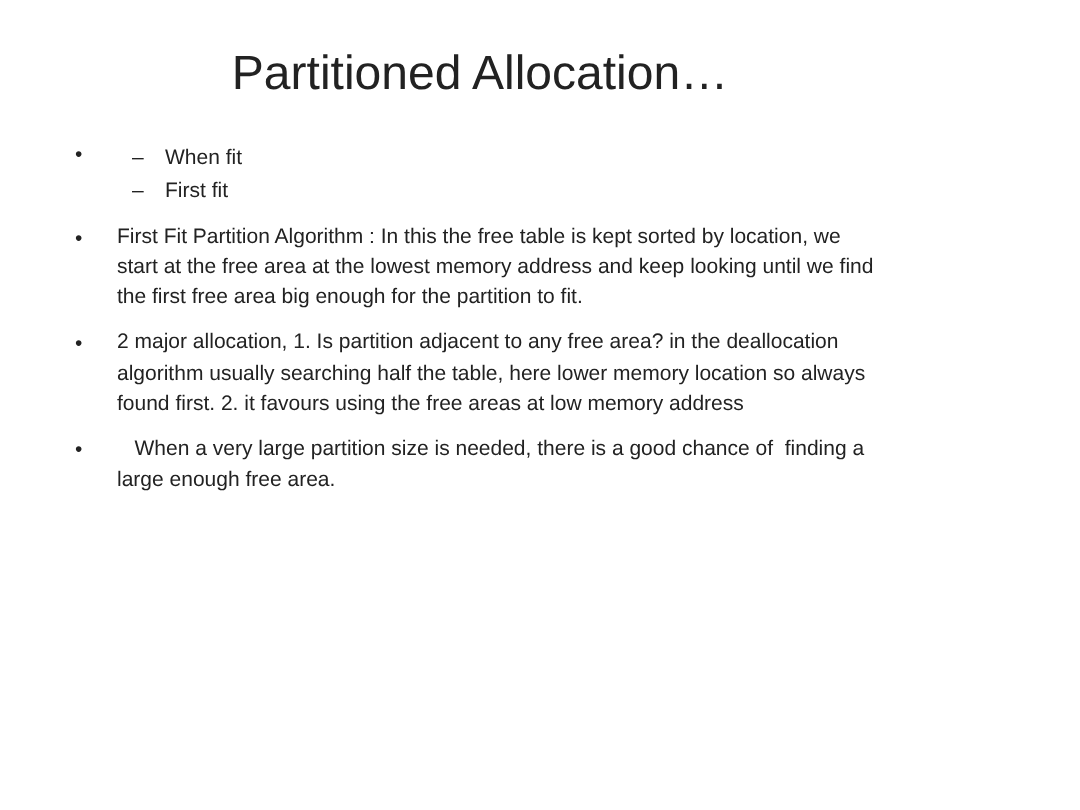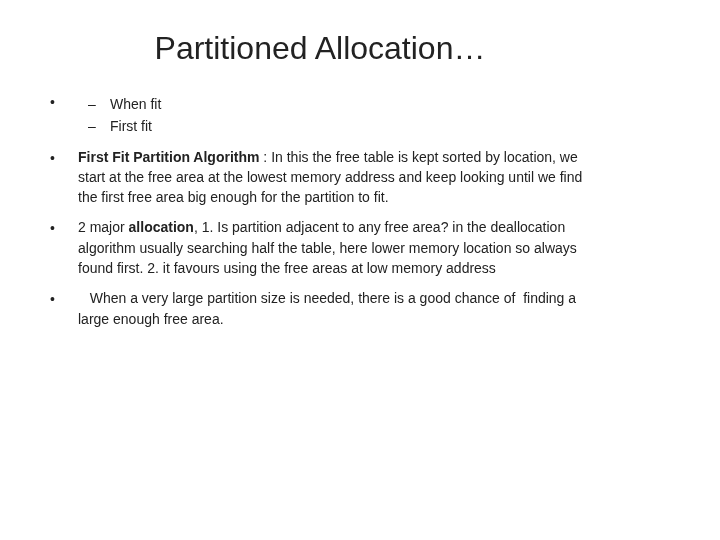--- a/index.html
+++ b/index.html
@@ -73,21 +73,21 @@
       gap: 8px;
       font-size: 14px;
       line-height: 1.45;
     }
 
     .sub-dash {
       min-width: 14px;
     }
 
     .bold {
-      font-weight: bold;
+      font-weight: normal;
       text-align: right;
     }
   </style>
 </head>
 <body>
 
 <div class="slide">
   <h1 class="title">Partitioned Allocation…</h1>
 
   <div class="content">

